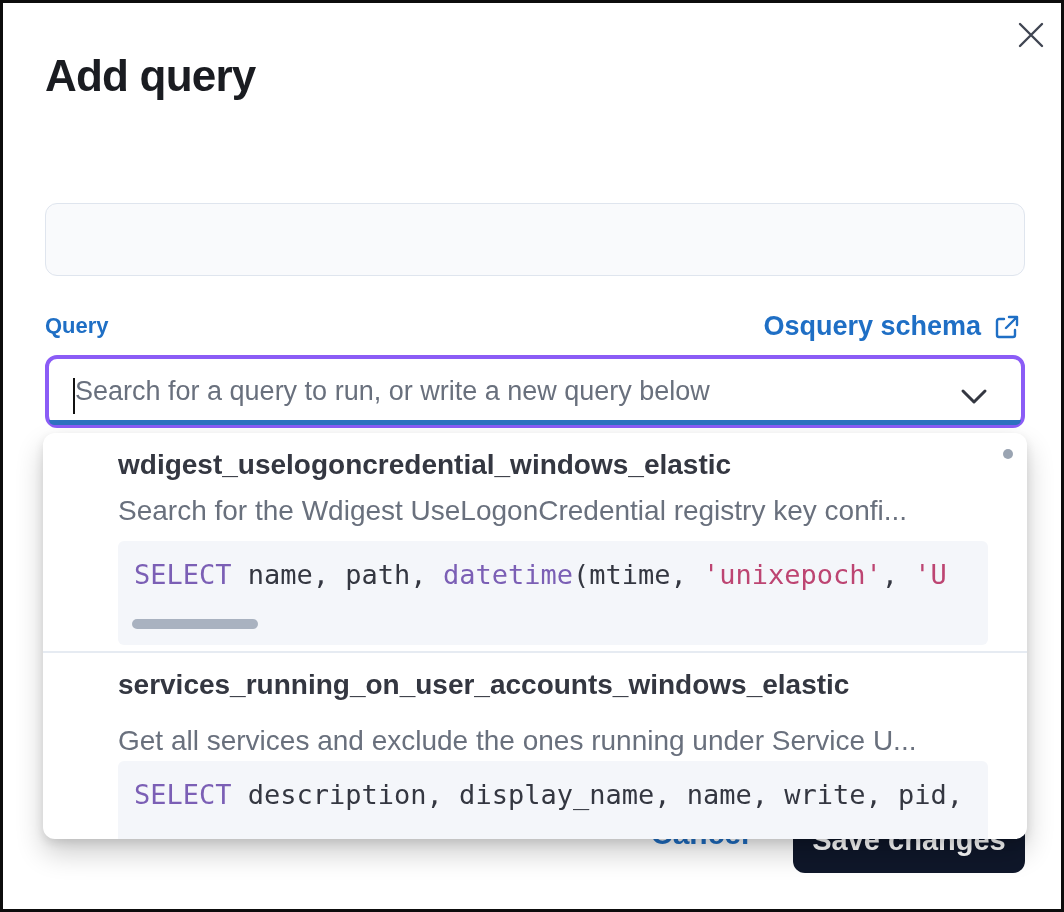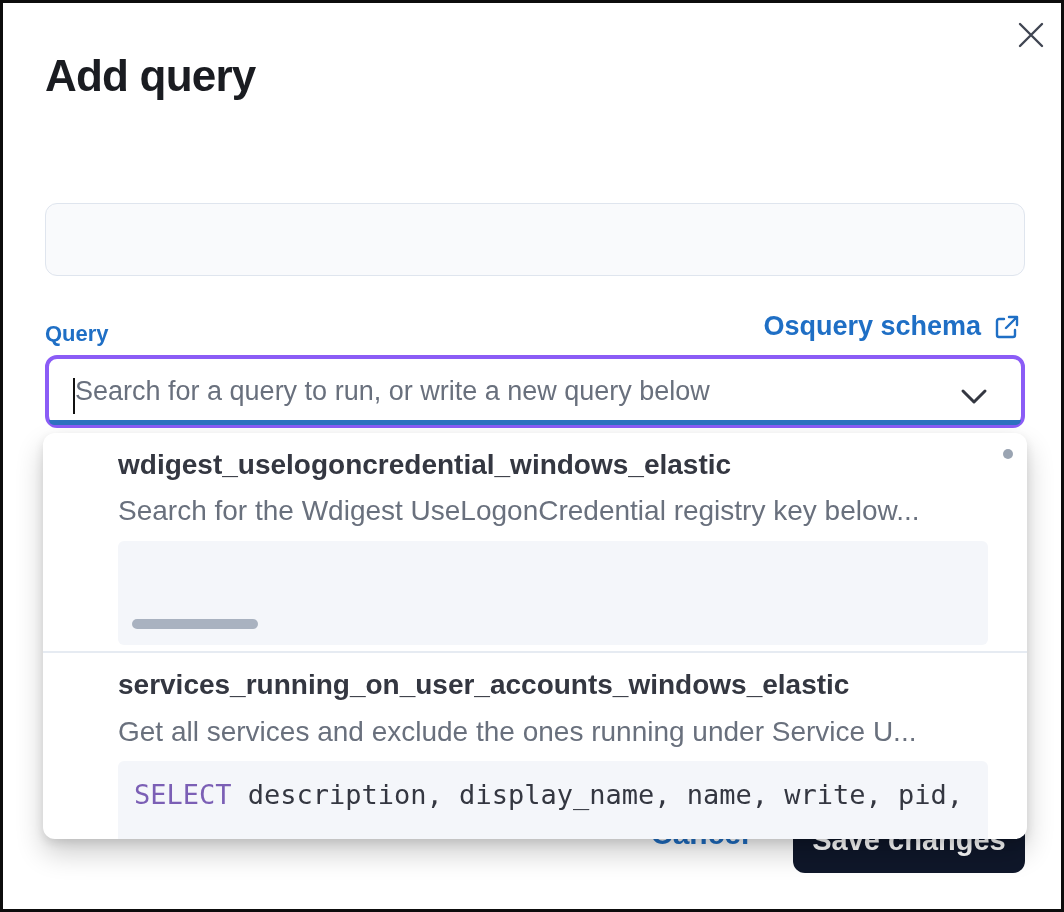--- a/index.html
+++ b/index.html
@@ -10,21 +10,21 @@
   .close-btn { position:absolute; top:14px; right:12px; width:36px; height:36px; display:flex; align-items:center; justify-content:center; cursor:pointer; background:none; border:none; }
 
   
   .modal-title { position:absolute; left:42px; top:48px; font-size:44px; font-weight:700; color:#1a1c21; letter-spacing:-0.8px; }
 
   
   .field-label { position:absolute; left:42px; top:158px; font-size:22px; font-weight:700; color:#1a1c21;margin-top:48px; }
   .label-input { position:absolute; left:42px; top:200px; width:980px; height:73px; border-radius:12px; background:#f9fafc; border:1px solid #dfe5ee; font-size:26px; color:#343741; padding:0 24px; outline:none; }
 
   
-  .query-label { position:absolute; left:42px; top:310px; font-size:22px; font-weight:700; color:#1f6fc5;margin-top:8px; }
+  .query-label { position:absolute; left:42px; top:310px; font-size:22px; font-weight:700; color:#1f6fc5; }
   .schema-link { position:absolute; right:40px; top:308px; display:flex; align-items:center; gap:12px; font-size:27px; font-weight:700; color:#1f6fc5; text-decoration:none; cursor:pointer; }
 
   
   .combo { position:absolute; left:42px; top:352px; width:980px; height:73px; background:#fff; border:4px solid #8b5cf6; border-radius:12px; }
   .combo::after { content:""; position:absolute; left:0; right:0; bottom:-1px; height:5px; background:#2e72c0; border-radius:0 0 10px 10px; }
   .combo-input { position:absolute; left:26px; top:0; width:880px; height:100%; border:none; outline:none; background:transparent; font-size:27px; color:#343741; }
   .combo-input::placeholder { color:#69707d; opacity:1; }
   .caret { position:absolute; left:24px; top:19px; width:2px; height:36px; background:#111; }
   .combo-chevron { position:absolute; right:30px; top:22px; }
 
@@ -40,21 +40,21 @@
   .opt-title { position:absolute; left:75px; font-size:28px; font-weight:700; color:#343741; white-space:nowrap; }
   .opt-desc { position:absolute; left:75px; font-size:28px; color:#69707d; white-space:nowrap; }
   .code-block { position:absolute; left:75px; width:870px; height:104px; background:#f4f6fa; border-radius:6px; overflow:hidden; }
   .code-line { position:absolute; left:16px; top:18px; font-family:"DejaVu Sans Mono", monospace; font-size:27px; color:#343741; white-space:pre; }
   .tok-kw { color:#7b5fb5; }
   .tok-str { color:#bd4572; }
   .hscroll-thumb { position:absolute; left:14px; bottom:16px; width:126px; height:10px; border-radius:5px; background:#a9b2c0; }
   .divider { position:absolute; left:0; top:218px; width:100%; height:2px; background:#e6ebf2; }
 
   #o1 { top:0; } #o1 .opt-title { top:16px; } #o1 .opt-desc { top:62px; } #o1 .code-block { top:108px; }
-  #o2 { top:220px; } #o2 .opt-title { top:16px; } #o2 .opt-desc { top:63px; } #o2 .code-block { top:108px; height:110px; }
+  #o2 { top:220px; } #o2 .opt-title { top:16px; } #o2 .opt-desc { top:72px; } #o2 .code-block { top:108px; height:110px; }
 </style>
 </head>
 <body>
 
 <div id="app">
 
   <button class="close-btn" aria-label="Close">
     <svg width="30" height="30" viewBox="0 0 30 30">
       <path d="M4 4 L26 26 M26 4 L4 26" stroke="#404552" stroke-width="2.4" fill="none" stroke-linecap="round"></path>
     </svg>
@@ -84,22 +84,23 @@
   </div>
 
   <button class="footer-cancel">Cancel</button>
   <button class="footer-save">Save changes</button>
 
   <div class="dropdown">
     <div class="vscroll-dot"></div>
 
     <div class="option" id="o1">
       <div class="opt-title">wdigest_uselogoncredential_windows_elastic</div>
-      <div class="opt-desc">Search for the Wdigest UseLogonCredential registry key below...</div>
+      <div class="opt-desc">Search for the Wdigest UseLogonCredential registry key confi...</div>
       <div class="code-block">
+        <div class="code-line"><span class="tok-kw">SELECT</span><span> name, path, </span><span class="tok-kw">datetime</span><span>(mtime, </span><span class="tok-str">'unixepoch'</span><span>, </span><span class="tok-str">'U</span></div>
         <div class="hscroll-thumb"></div>
       </div>
     </div>
 
     <div class="divider"></div>
 
     <div class="option" id="o2">
       <div class="opt-title">services_running_on_user_accounts_windows_elastic</div>
       <div class="opt-desc">Get all services and exclude the ones running under Service U...</div>
       <div class="code-block">

